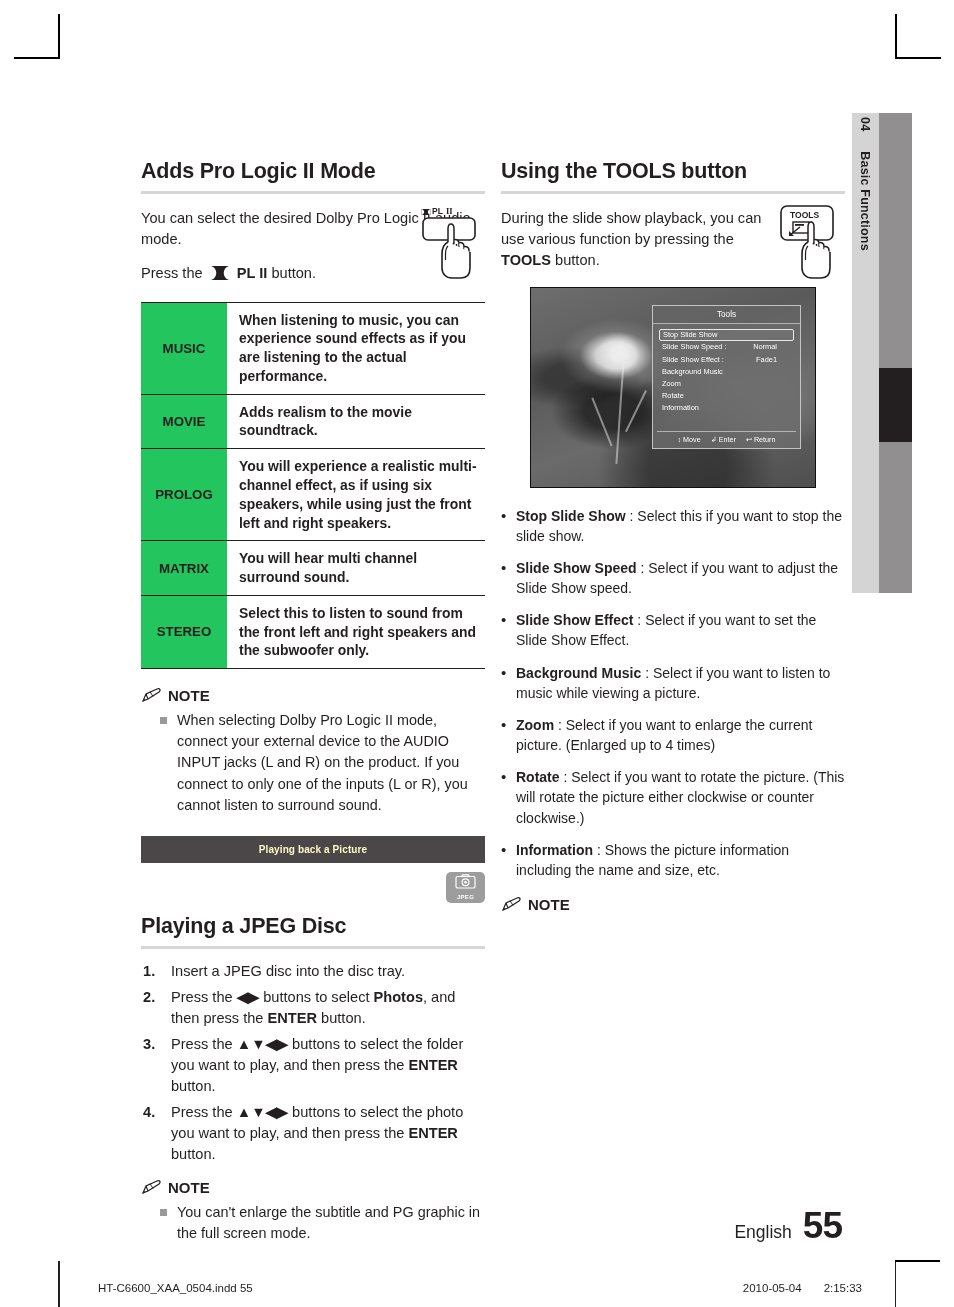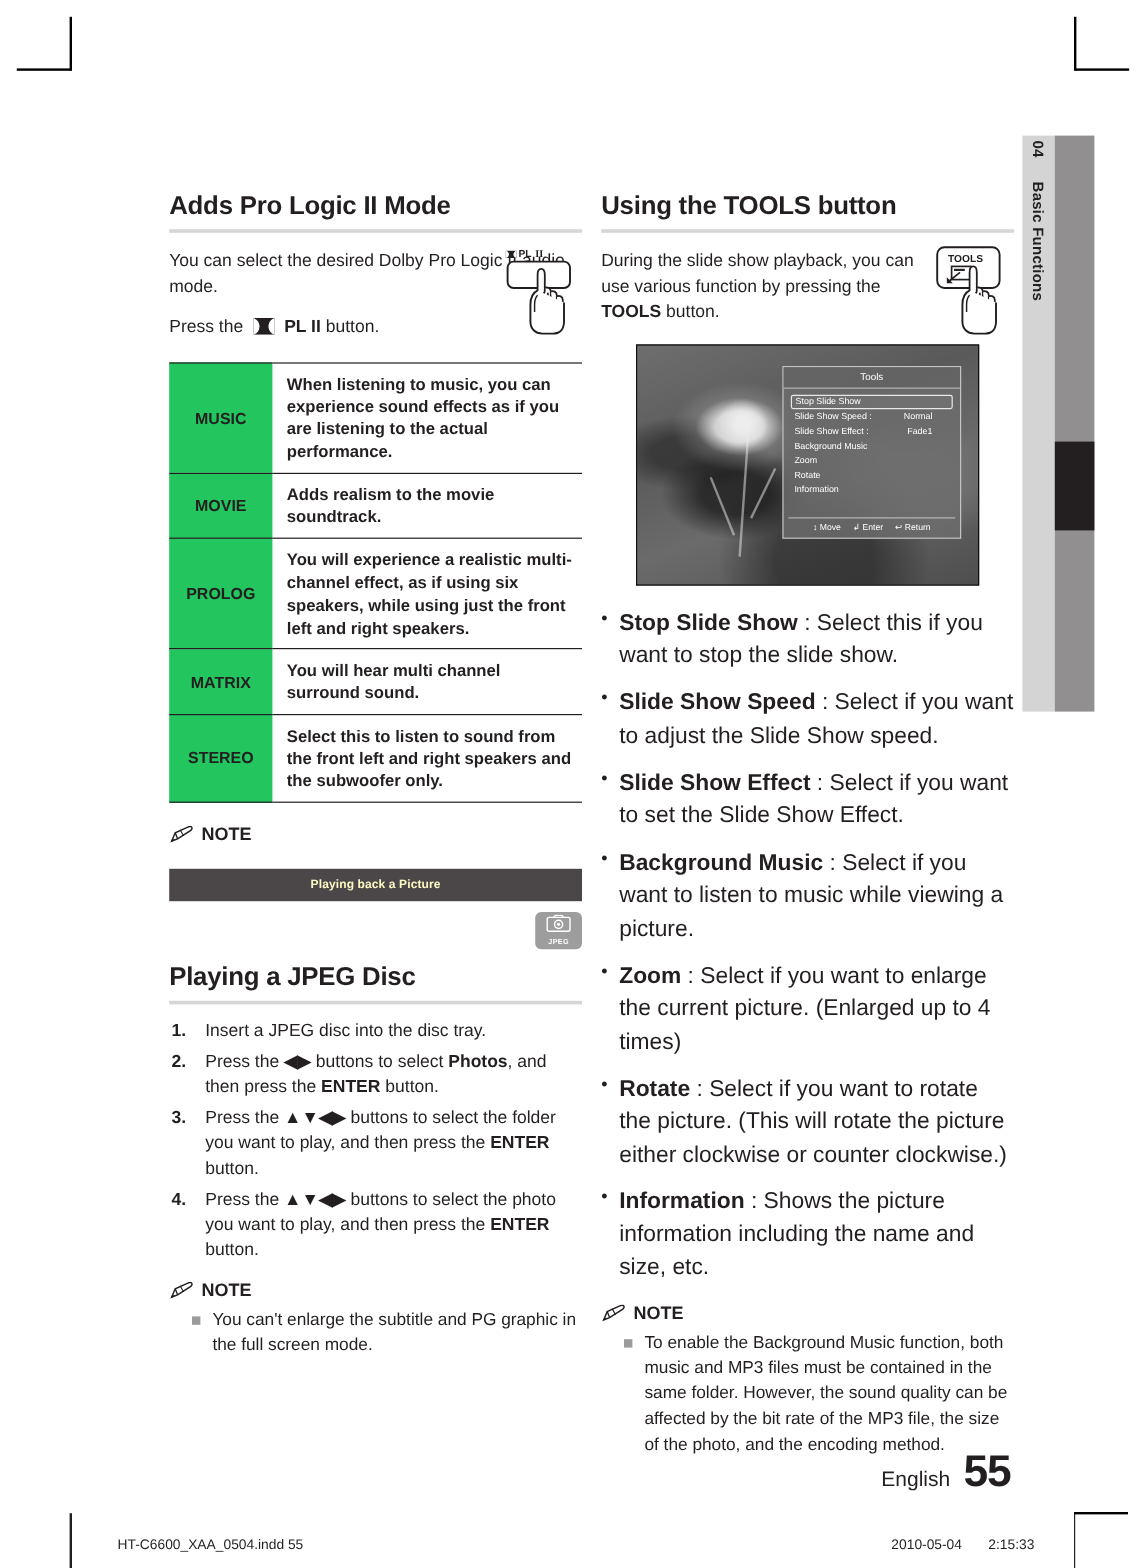--- a/index.html
+++ b/index.html
@@ -213,21 +213,21 @@
 
   
   ul.dots {
     margin: 12px 0 0 0;
     padding: 0;
     list-style: none;
   }
   ul.dots li {
     position: relative;
     padding-left: 15px;
-    font-size: 19px;
+    font-size: 14px;
     line-height: 1.44;
     margin-bottom: 3px;
     margin-top: 12px;
   }
   ul.dots li:before {
     content: "\2022";
     position: absolute;
     left: 0; top: -1px;
     font-size: 15px;
   }
@@ -406,20 +406,23 @@
       <span>
         <svg width="21" height="15" viewBox="0 0 21 15" aria-hidden="true">
           <path d="M2 13 L5 6 L16 1 C19 0 20 2 18 4 L7 11 Z" fill="none" stroke="#231f20" stroke-width="1.2"></path>
           <path d="M5 6 L7 11" stroke="#231f20" stroke-width="1.1"></path>
           <path d="M2 13 L4.3 11.4" stroke="#231f20" stroke-width="1.1"></path>
           <path d="M9 3.5 L12 8.5" stroke="#231f20" stroke-width="0.9"></path>
         </svg>
       </span>
       <span>NOTE</span>
     </div>
+    <ul class="note-list">
+      <li>When selecting Dolby Pro Logic II mode, connect your external device to the AUDIO INPUT jacks (L and R) on the product. If you connect to only one of the inputs (L or R), you cannot listen to surround sound.</li>
+    </ul>
   </div>
 
   <div class="section-bar">
     <span>Playing back a Picture</span>
   </div>
 
   <div class="badge-row">
     <div class="media-badge">
       <span>
         <svg width="21" height="15" viewBox="0 0 21 15" aria-hidden="true">
@@ -592,23 +595,20 @@
       <span>
         <svg width="21" height="15" viewBox="0 0 21 15" aria-hidden="true">
           <path d="M2 13 L5 6 L16 1 C19 0 20 2 18 4 L7 11 Z" fill="none" stroke="#231f20" stroke-width="1.2"></path>
           <path d="M5 6 L7 11" stroke="#231f20" stroke-width="1.1"></path>
           <path d="M2 13 L4.3 11.4" stroke="#231f20" stroke-width="1.1"></path>
           <path d="M9 3.5 L12 8.5" stroke="#231f20" stroke-width="0.9"></path>
         </svg>
       </span>
       <span>NOTE</span>
     </div>
-    <ul class="note-list">
-      <li>To enable the Background Music function, both music and MP3 files must be contained in the same folder. However, the sound quality can be affected by the bit rate of the MP3 file, the size of the photo, and the encoding method.</li>
-    </ul>
   </div>
 </div>
 
 <div class="page-num">
   <span class="lang">English</span>
   <span class="num">55</span>
 </div>
 
 <div class="foot-rule">
   <div class="foot-tick" style="left:0;"></div>

